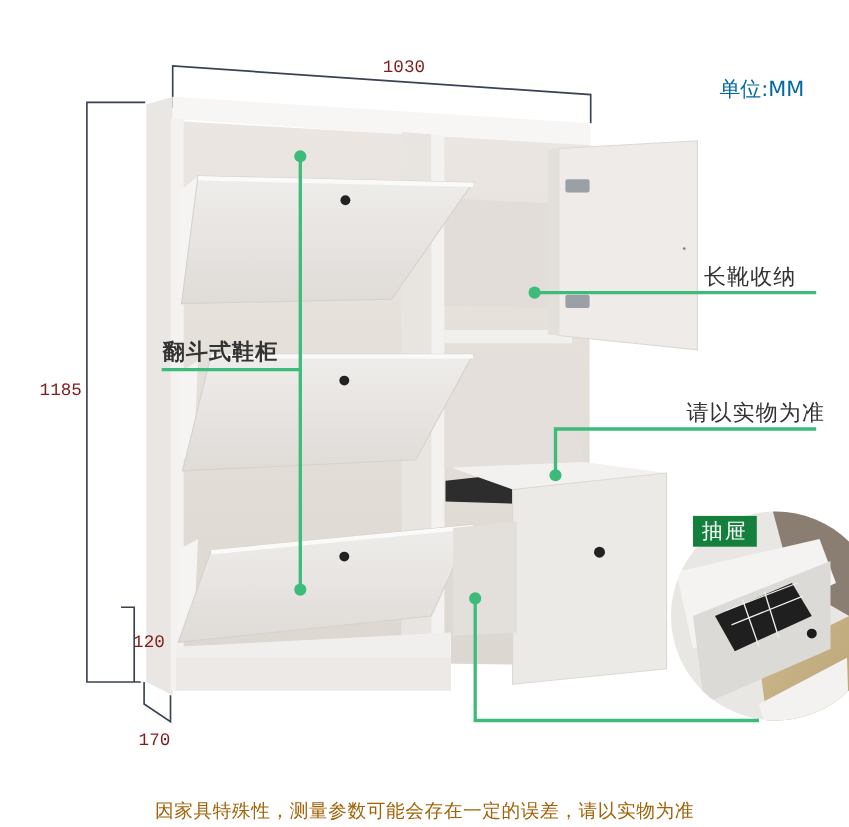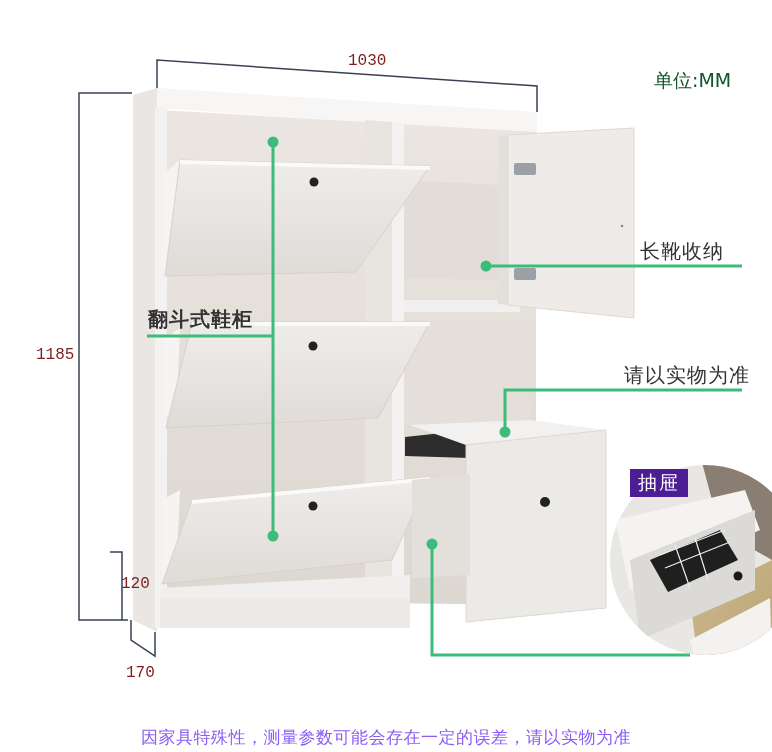--- a/index.html
+++ b/index.html
@@ -1,23 +1,23 @@
 <!DOCTYPE html>
 <html><head>
 <meta charset="utf-8">
 <style>
   * { box-sizing: border-box; margin: 0; padding: 0; }
   html, body { width: 772px; height: 752px; background: #ffffff; overflow: hidden; }
   body { position: relative; font-family: "DejaVu Sans", "Liberation Sans", sans-serif; color: #333; }
   .abs { position: absolute; }
   .label { position: absolute; font-size: 20px; color: #333; white-space: nowrap; letter-spacing: 1px; }
   .dim-text { position: absolute; font-family: Liberation Mono, monospace; font-size: 16px; color: #7f1d1d; }
-  .unit { position: absolute; font-size: 19px; color: #14532d; }
-  .footer { position: absolute; left: 0; right: 0; top: 726px; text-align: center; font-size: 17px; color: #8b5cf6; letter-spacing: 0.5px; }
-  .badge { position: absolute; background: #4c1d95; color: #fff; font-size: 19px; padding: 1px 8px; letter-spacing: 2px; }
+  .unit { position: absolute; font-size: 19px; color: #0369a1; }
+  .footer { position: absolute; left: 0; right: 0; top: 726px; text-align: center; font-size: 17px; color: #a16207; letter-spacing: 0.5px; }
+  .badge { position: absolute; background: #15803d; color: #fff; font-size: 19px; padding: 1px 8px; letter-spacing: 2px; }
 </style>
 </head>
 <body>
 
 <svg class="abs" style="left:0;top:0" width="772" height="752" viewBox="0 0 772 752">
   <defs>
     <linearGradient id="panel" x1="0" y1="0" x2="1" y2="1">
       <stop offset="0" stop-color="#f6f4f2"></stop>
       <stop offset="1" stop-color="#e6e2de"></stop>
     </linearGradient>

